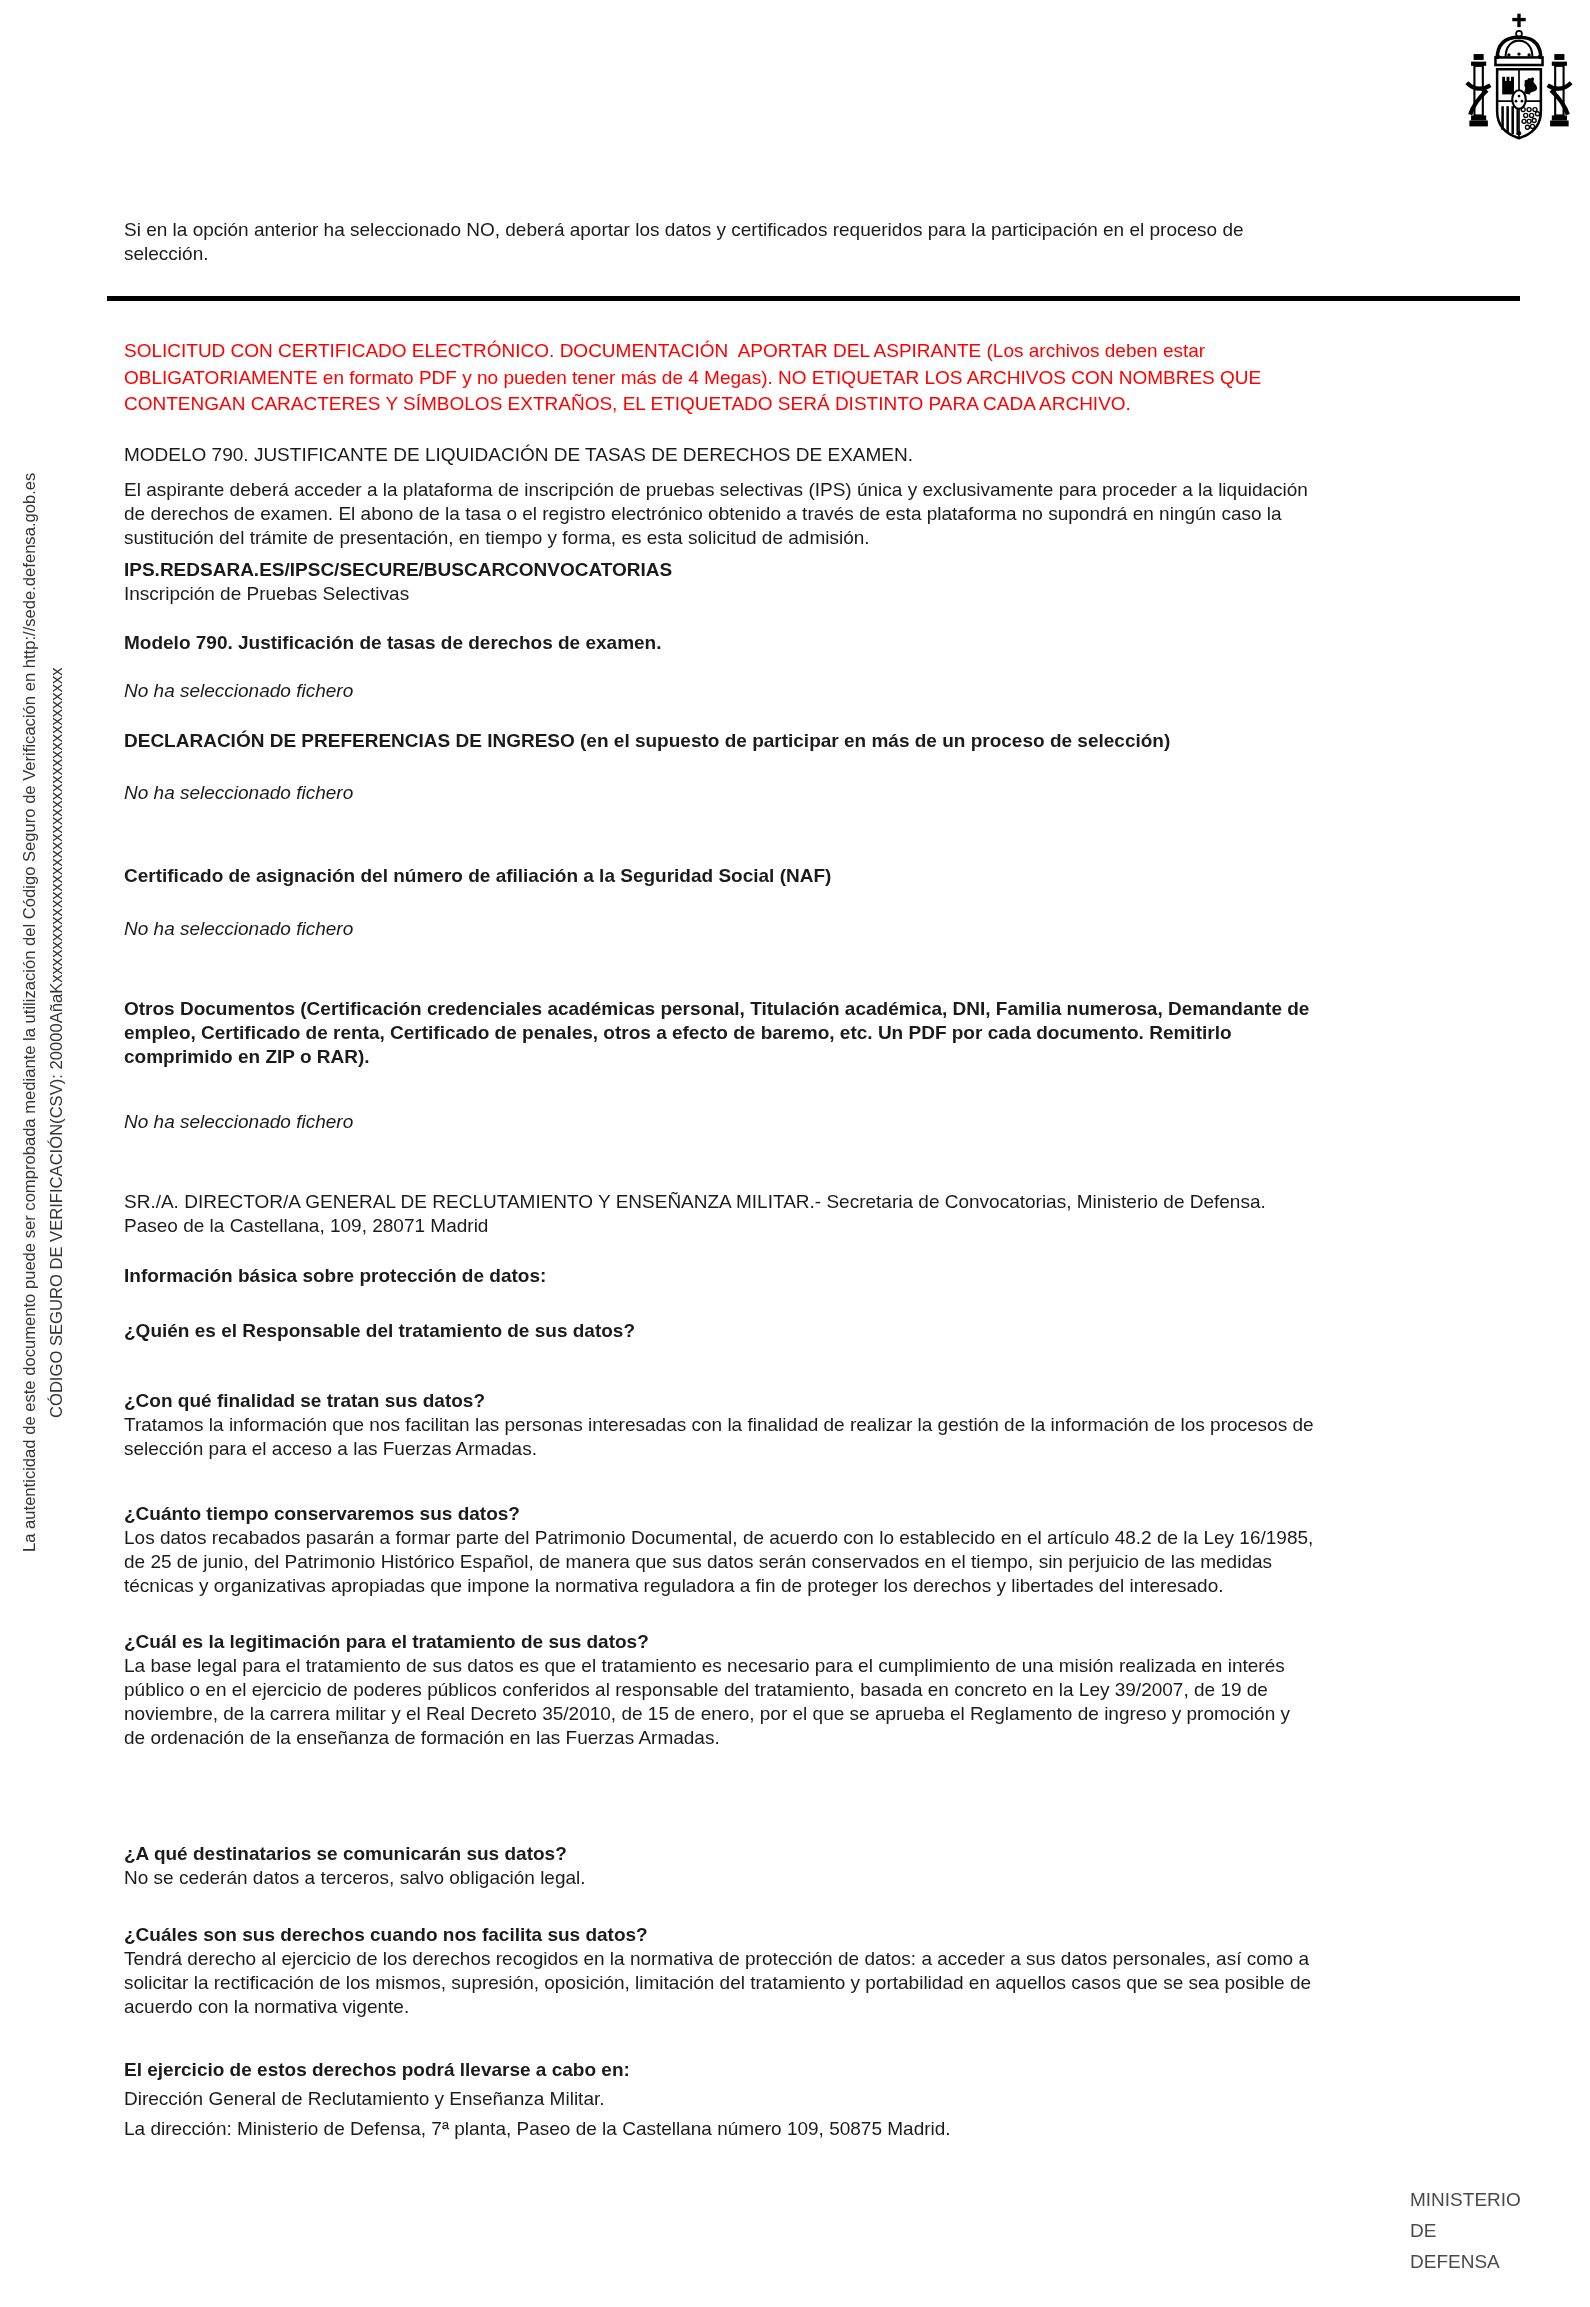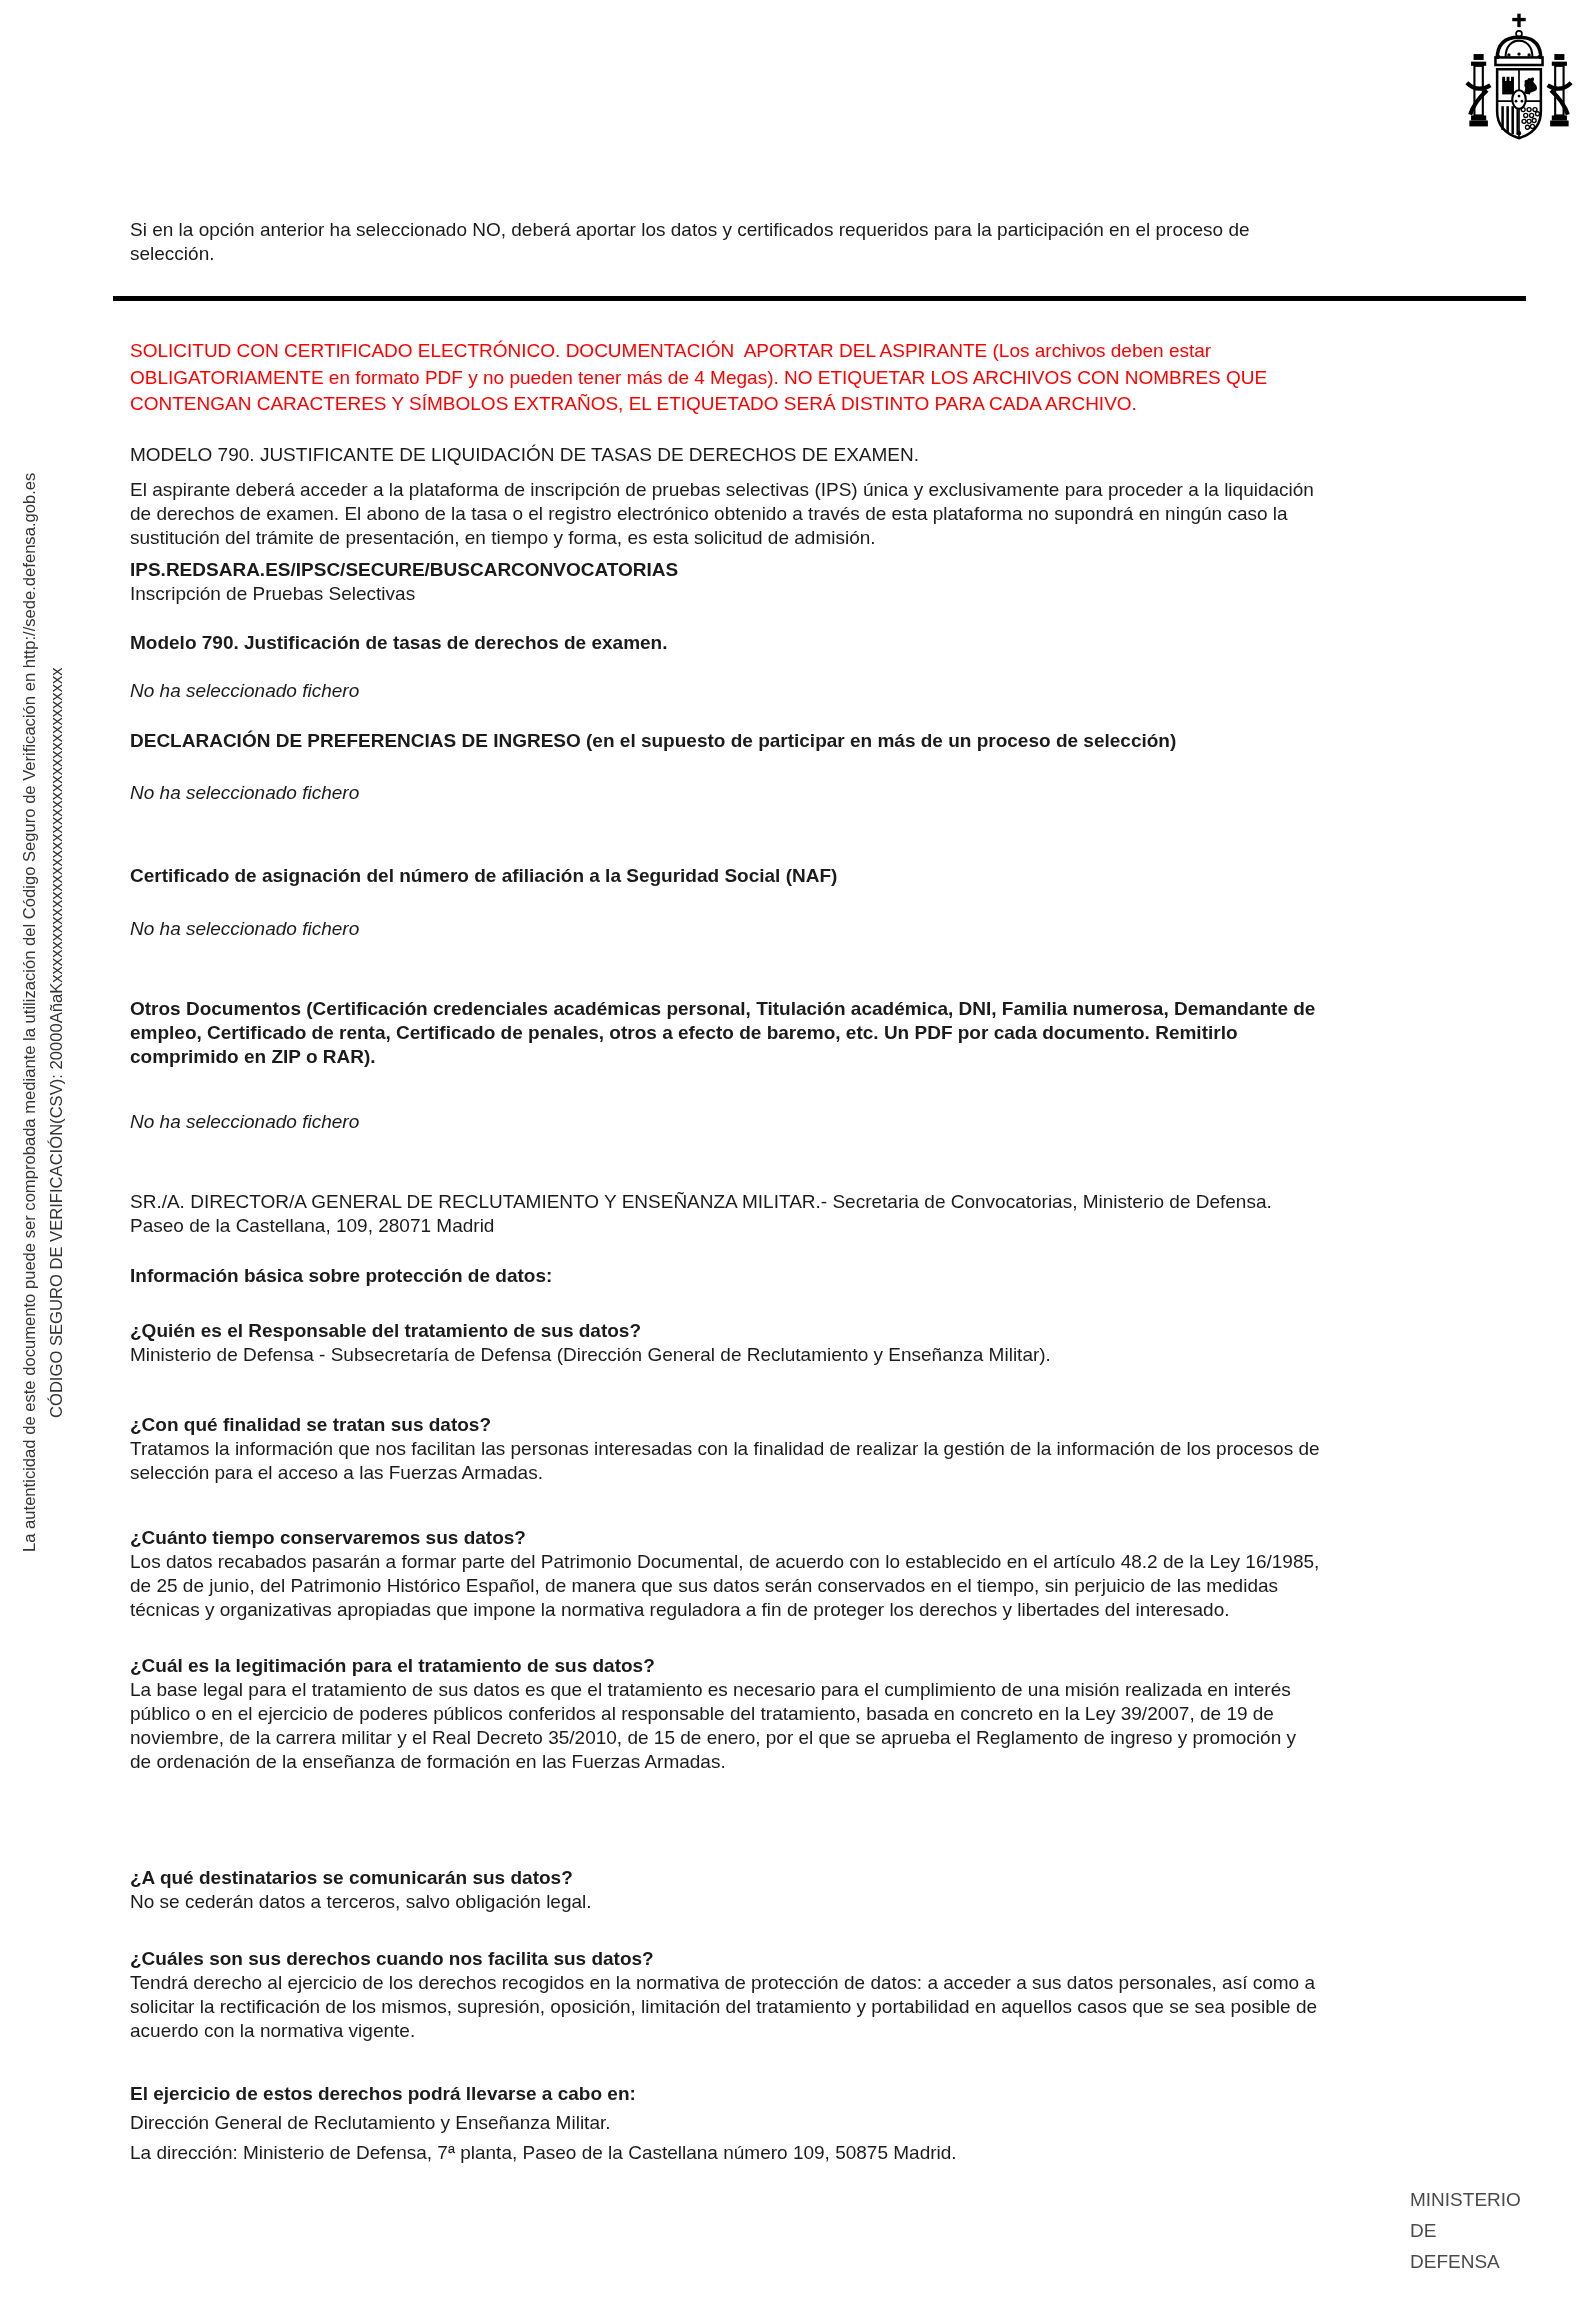--- a/index.html
+++ b/index.html
@@ -6,21 +6,21 @@
   html, body { margin: 0; padding: 0; }
   body {
     width: 1591px; height: 2307px;
     position: relative;
     background: #ffffff;
     font-family: "Liberation Sans", "DejaVu Sans", sans-serif;
     color: #1b1b1b;
     overflow: hidden;
   }
   .content {
-    position: absolute; left: 130px; top: 0;
+    position: absolute; left: 124px; top: 0;
     width: 1451px;
     padding-top: 218px;
     font-size: 19px; line-height: 24px;
   }
   .content p { margin: 0; white-space: pre-wrap; }
   .bold { font-weight: 700; }
   .italic { font-style: italic; }
   .red { color: #ff0000; line-height: 26.6px; }
   hr.divider {
     border: none; height: 5px; background: #000;
@@ -182,21 +182,20 @@
 comprimido en ZIP o RAR).</p>
   <p class="italic mt-u4s">No ha seleccionado fichero</p>
 
   <p class="mt-addr">SR./A. DIRECTOR/A GENERAL DE RECLUTAMIENTO Y ENSEÑANZA MILITAR.- Secretaria de Convocatorias, Ministerio de Defensa.
 Paseo de la Castellana, 109, 28071 Madrid</p>
 
   <p class="bold mt-info">Información básica sobre protección de datos:</p>
 
   <div class="mt-qa1">
     <p class="bold">¿Quién es el Responsable del tratamiento de sus datos?</p>
-    <p>Ministerio de Defensa - Subsecretaría de Defensa (Dirección General de Reclutamiento y Enseñanza Militar).</p>
   </div>
   <div class="mt-qa2">
     <p class="bold">¿Con qué finalidad se tratan sus datos?</p>
     <p>Tratamos la información que nos facilitan las personas interesadas con la finalidad de realizar la gestión de la información de los procesos de
 selección para el acceso a las Fuerzas Armadas.</p>
   </div>
   <div class="mt-qa3">
     <p class="bold">¿Cuánto tiempo conservaremos sus datos?</p>
     <p>Los datos recabados pasarán a formar parte del Patrimonio Documental, de acuerdo con lo establecido en el artículo 48.2 de la Ley 16/1985,
 de 25 de junio, del Patrimonio Histórico Español, de manera que sus datos serán conservados en el tiempo, sin perjuicio de las medidas

